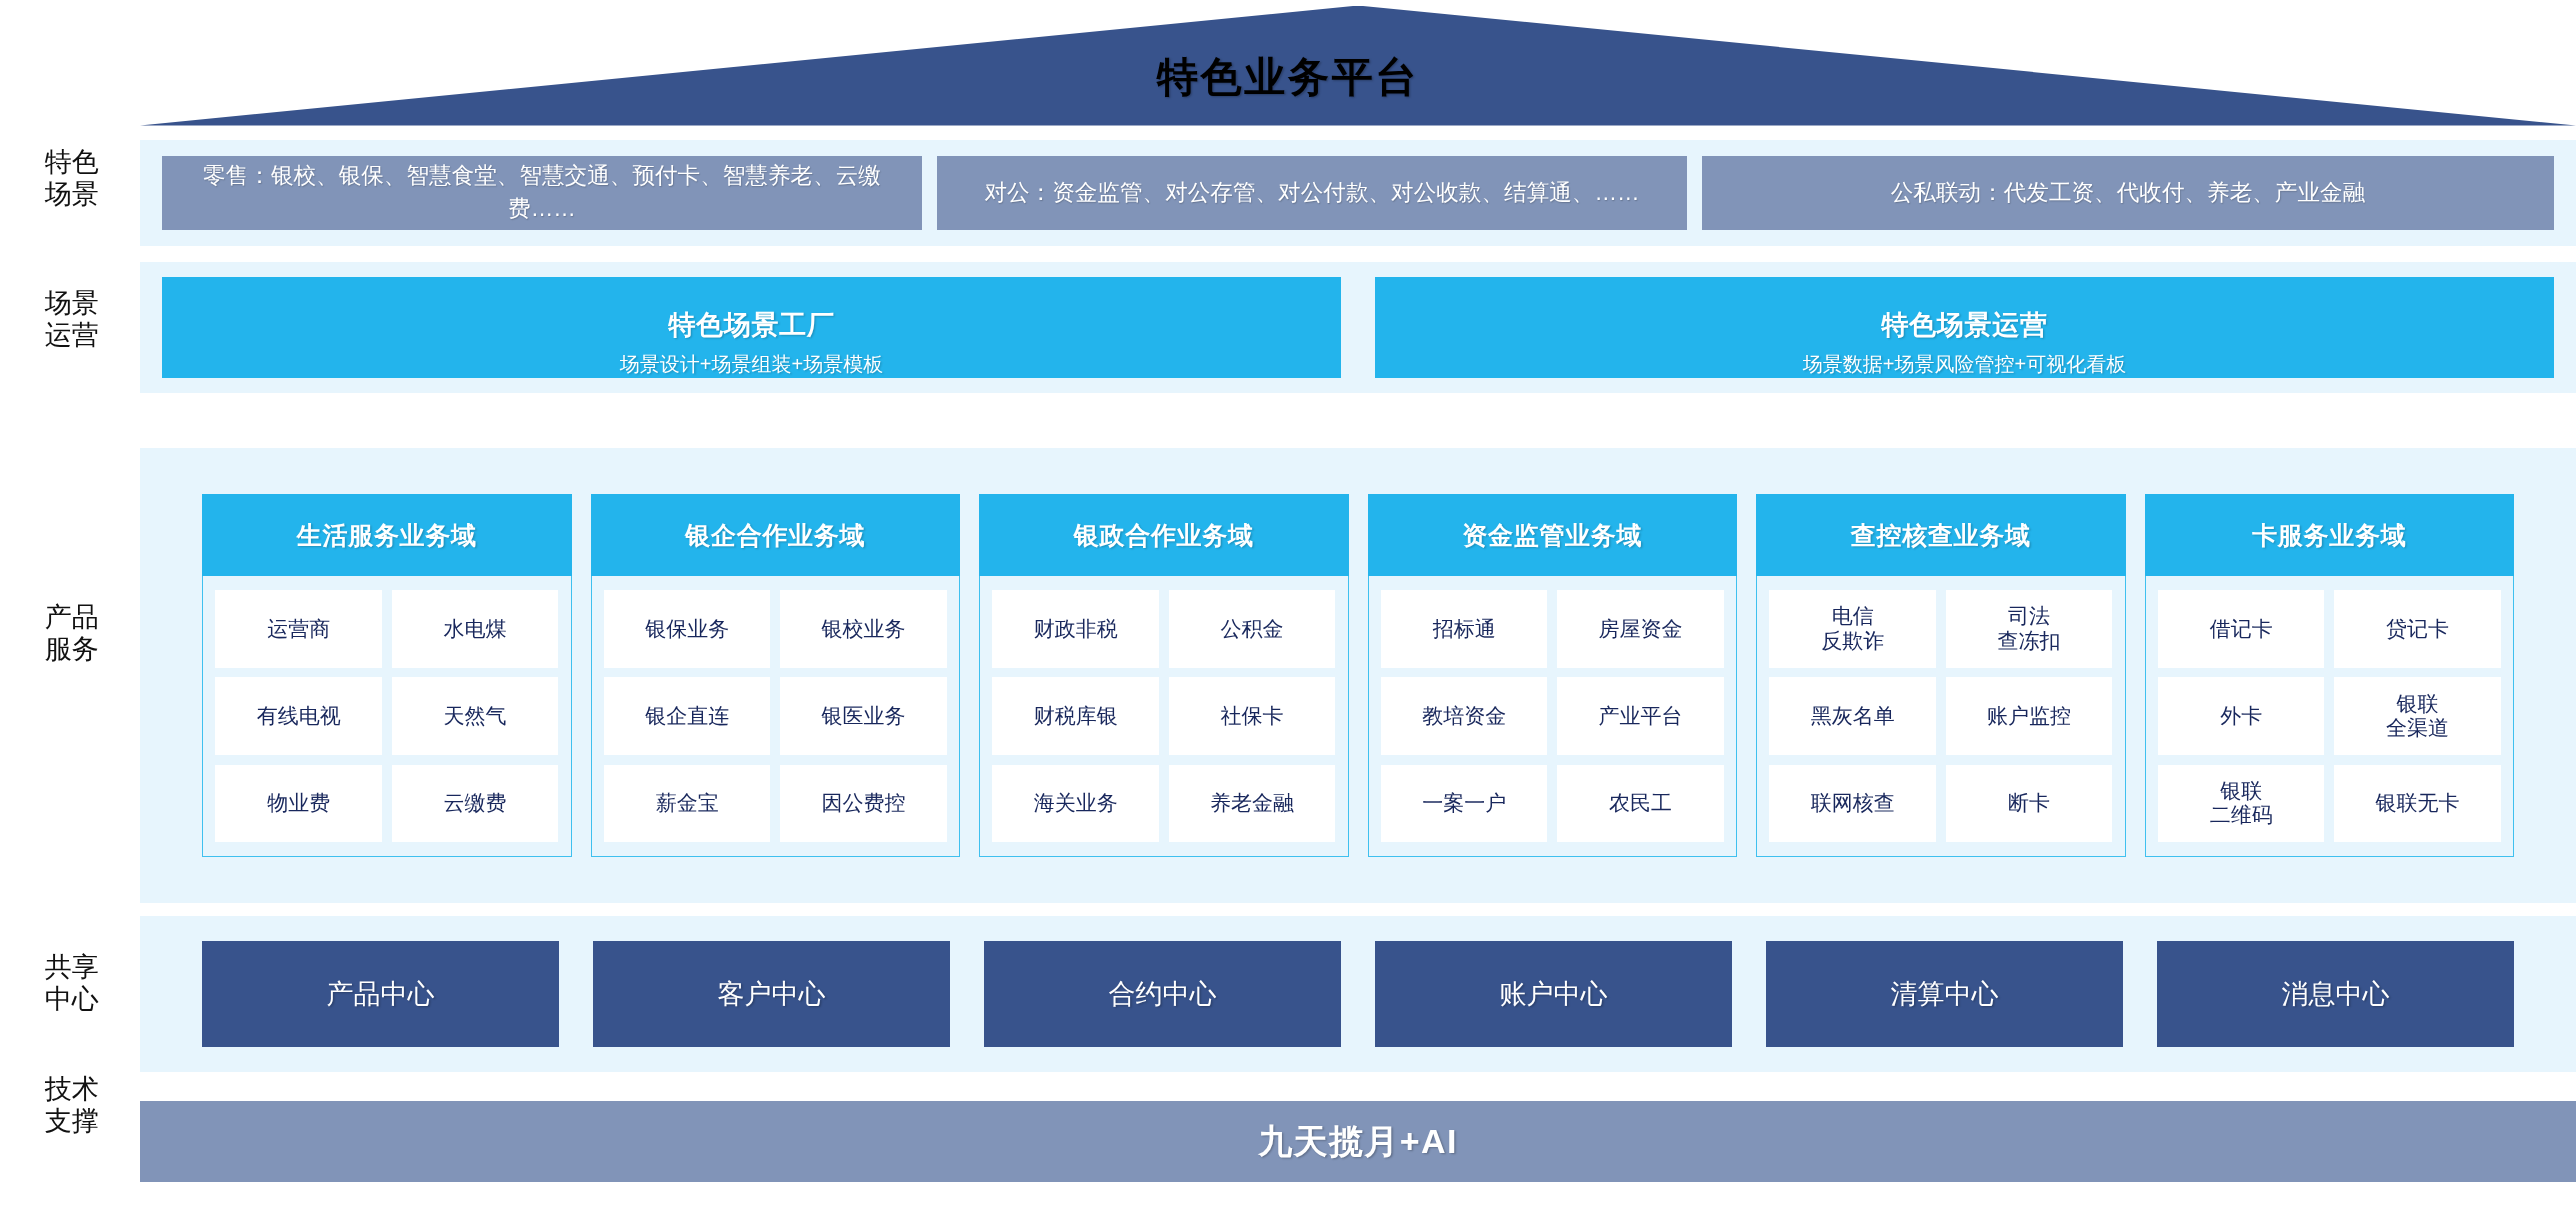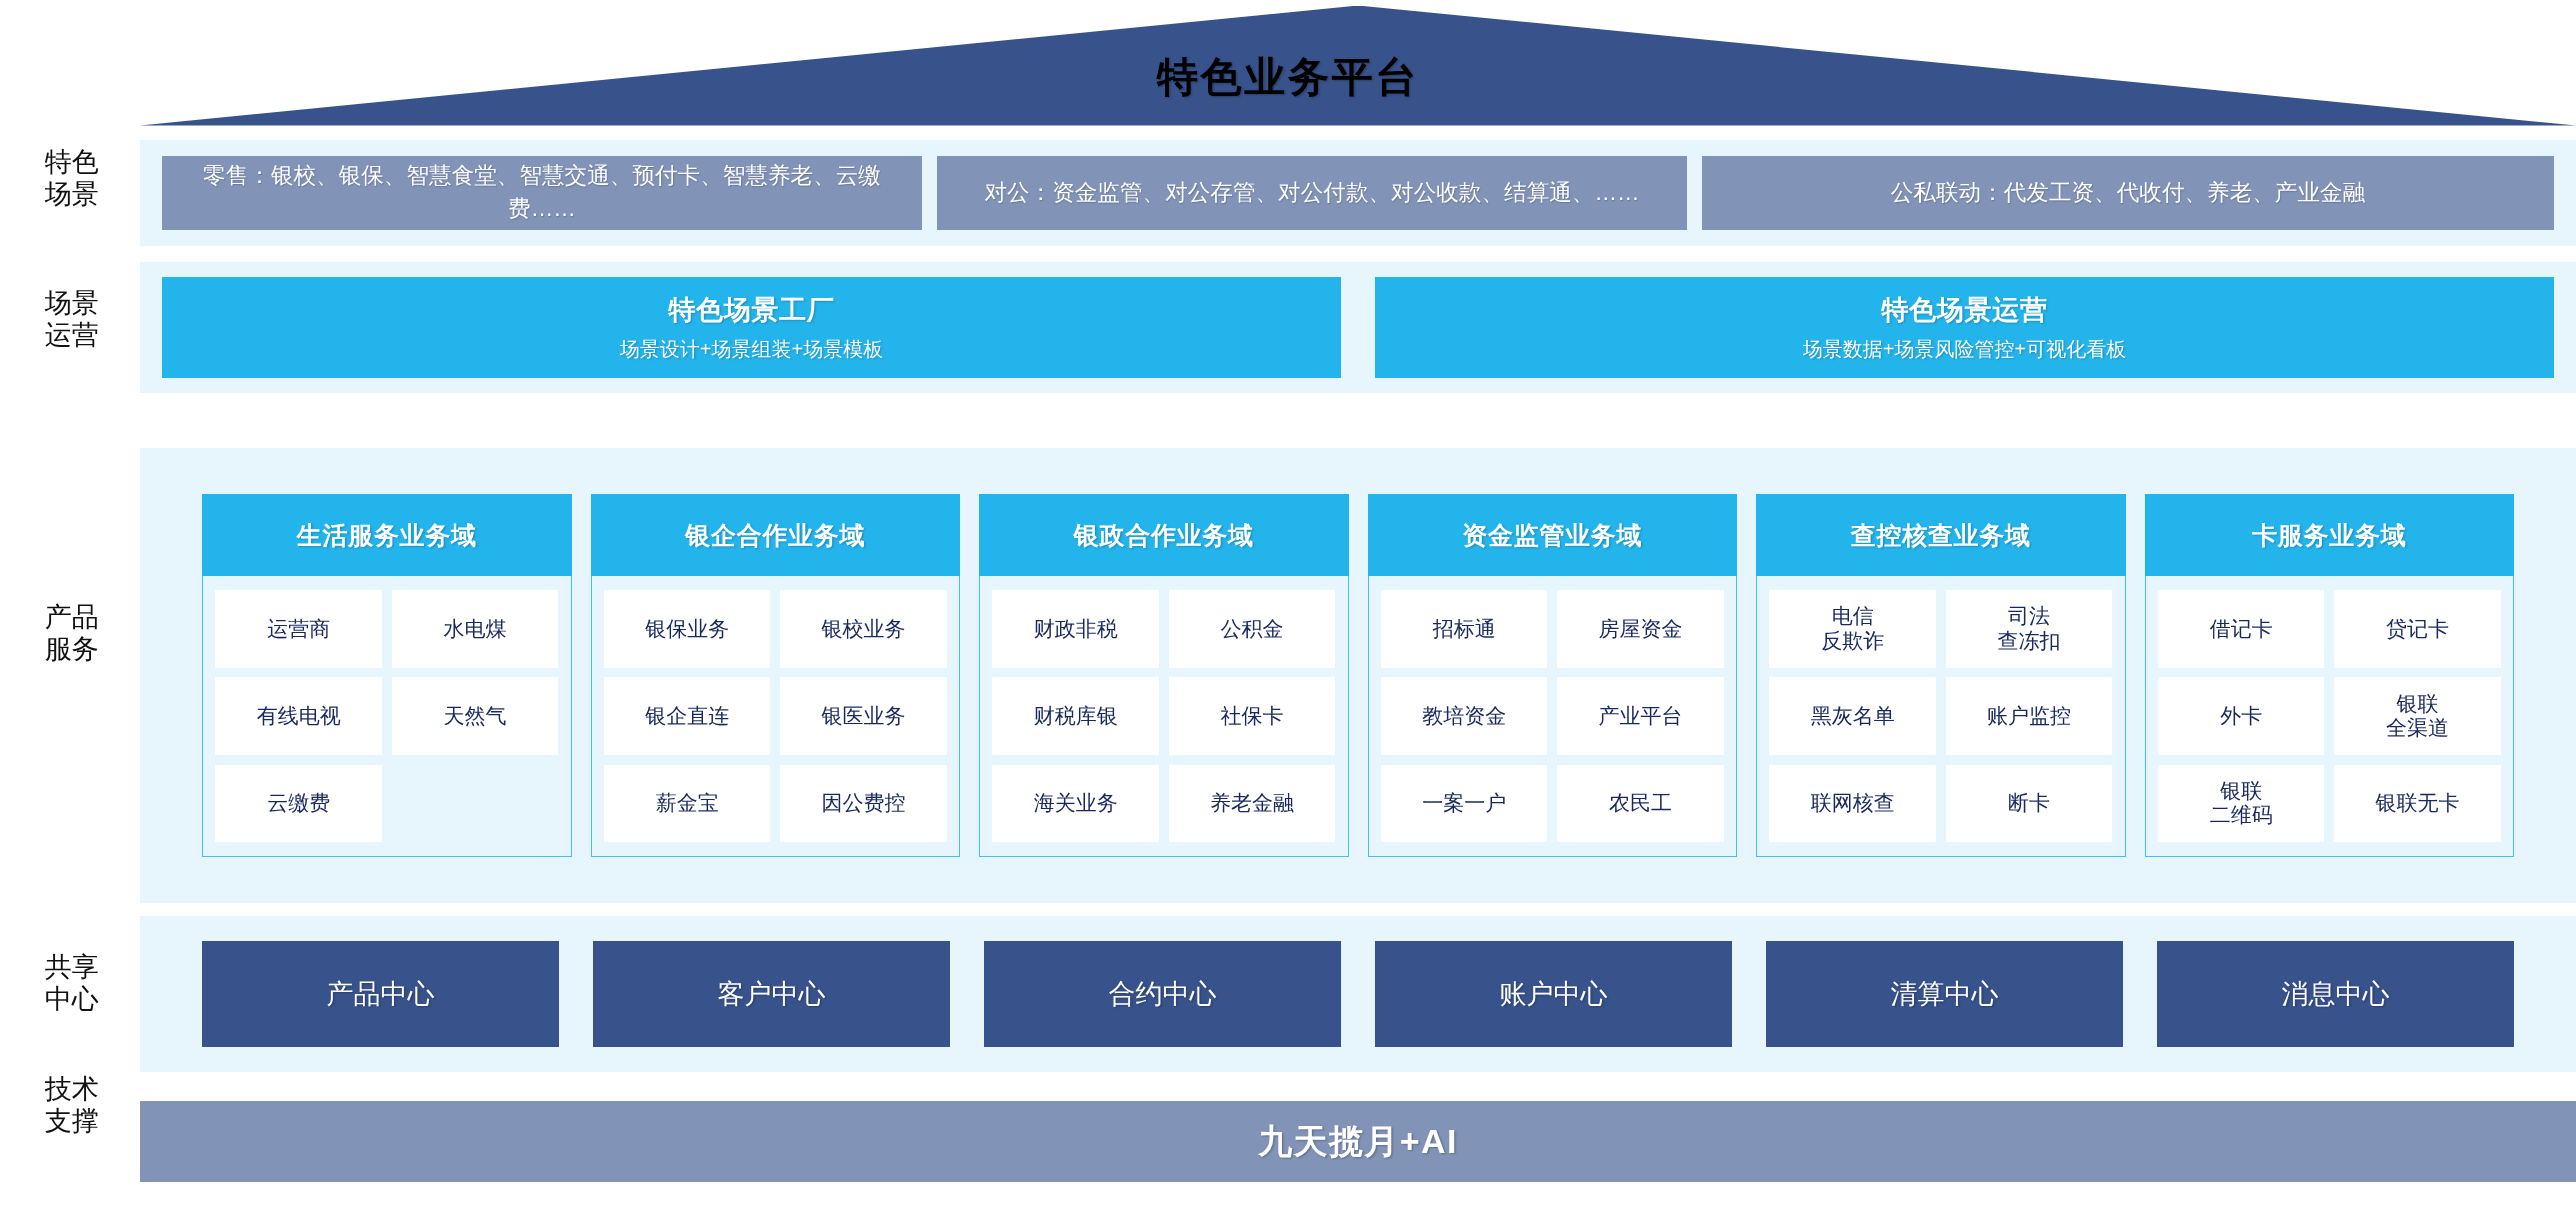--- a/index.html
+++ b/index.html
@@ -51,21 +51,21 @@
   #scene-link{flex:1 1 auto;}
 
   
   #band-ops{left:140px;top:262px;width:2436px;height:131px;}
   .ops-row{
     position:absolute;left:0;top:0;width:100%;height:100%;
     display:flex;align-items:center;gap:34px;padding:0 22px;box-sizing:border-box;
   }
   .ops-box{
     flex:1 1 0;background:#23b4ec;color:#ffffff;height:101px;
-    display:flex;flex-direction:column;align-items:center;justify-content:center;
+    display:flex;flex-direction:column;align-items:center;justify-content:flex-end;
     text-shadow:1.4px 1.4px 2.1px rgba(0,0,0,.2);
   }
   .ops-title{font-size:27px;font-weight:bold;margin-bottom:8.2px;letter-spacing:0.7px;}
   .ops-sub{font-size:20px;}
 
   
   #band-product{left:140px;top:448px;width:2436px;height:455px;}
   .product-row{
     position:absolute;left:0;top:0;width:100%;height:100%;
     display:flex;align-items:center;gap:19px;padding:0 62px;box-sizing:border-box;
@@ -160,20 +160,21 @@
 <div class="band" id="band-product">
   <div class="product-row">
 
     <div class="domain-card">
       <div class="domain-head">生活服务业务域</div>
       <div class="domain-body">
         <div class="domain-cell">运营商</div>
         <div class="domain-cell">水电煤</div>
         <div class="domain-cell">有线电视</div>
         <div class="domain-cell">天然气</div>
+        <div class="domain-cell">物业费</div>
         <div class="domain-cell">云缴费</div>
       </div>
     </div>
 
     <div class="domain-card">
       <div class="domain-head">银企合作业务域</div>
       <div class="domain-body">
         <div class="domain-cell">银保业务</div>
         <div class="domain-cell">银校业务</div>
         <div class="domain-cell">银企直连</div>

